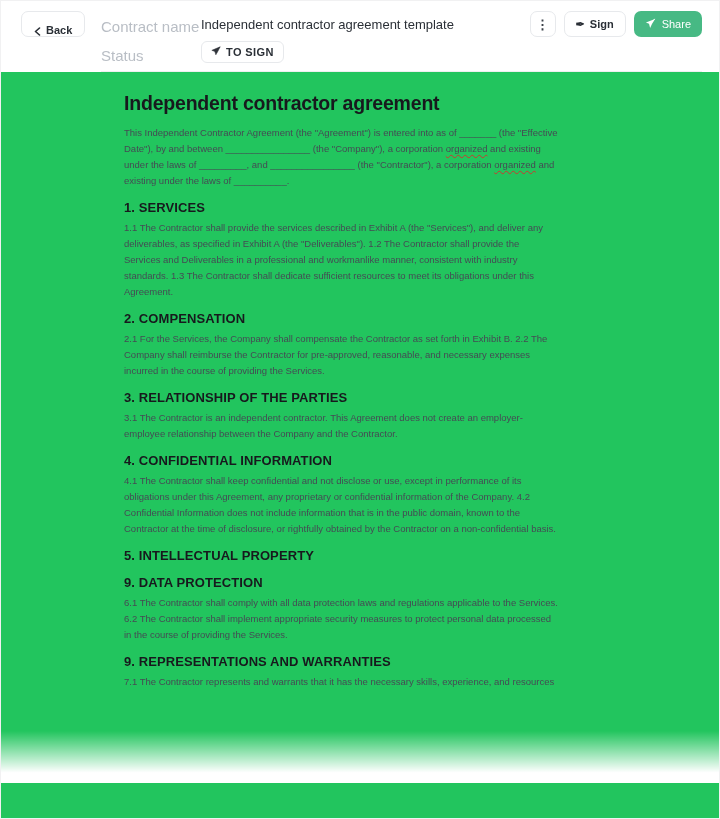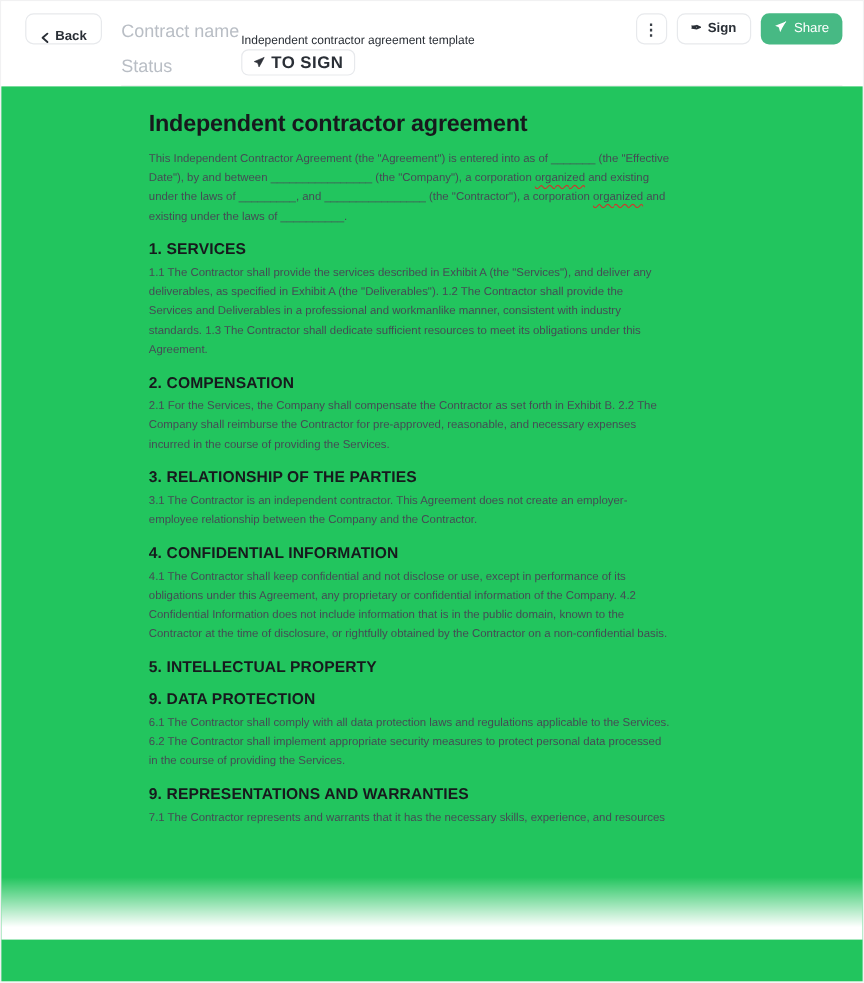--- a/index.html
+++ b/index.html
@@ -9,23 +9,23 @@
 
   
   .topbar { position:absolute; top:0; left:0; right:0; height:71px; background:#fff; }
   .btn { display:inline-flex; align-items:center; gap:5px; border:1px solid #e7e9ec; border-radius:7px;
          background:#fff; font-size:11px; color:#2a2f36; cursor:pointer; }
   .back-btn { position:absolute; left:20px; top:10px; height:26px; padding:0 12px; font-weight:700;align-items:flex-end; }
   .back-btn svg { display:block; }
   .label-gray { position:absolute; font-size:15px; color:#b9bec5; }
   .contract-name-label { left:100px; top:17px; }
   .status-label { left:100px; top:46px; }
-  .contract-title { position:absolute; left:200px; top:28px; font-size:10px; color:#2a2f36; font-weight:500; }
+  .contract-title { position:absolute; left:200px; top:16px; font-size:13px; color:#2a2f36; font-weight:500; }
   .status-badge { position:absolute; left:200px; top:40px; height:22px; display:inline-flex; align-items:center; gap:5px;
-                  border:1px solid #e7e9ec; border-radius:6px; padding:0 9px; font-size:14px; font-weight:700;
+                  border:1px solid #e7e9ec; border-radius:6px; padding:0 9px; font-size:11px; font-weight:700;
                   letter-spacing:.4px; color:#2a2f36; background:#fff; }
   .right-actions { position:absolute; right:17px; top:10px; display:flex; gap:8px; align-items:center; }
   .kebab-btn { width:26px; height:26px; justify-content:center; font-size:13px; font-weight:700; color:#3a4048; }
   .sign-btn { height:26px; padding:0 11px; font-weight:600; }
   .pen-glyph { font-size:11px; line-height:1; }
   .share-btn { height:26px; padding:0 11px; border:none; border-radius:7px; background:#47b984; color:#fff;
                display:inline-flex; align-items:center; gap:6px; font-size:11px; font-weight:400; cursor:pointer; }
   .divider { position:absolute; left:100px; top:70px; width:601px; height:1px; background:#efefef; }
 
   

